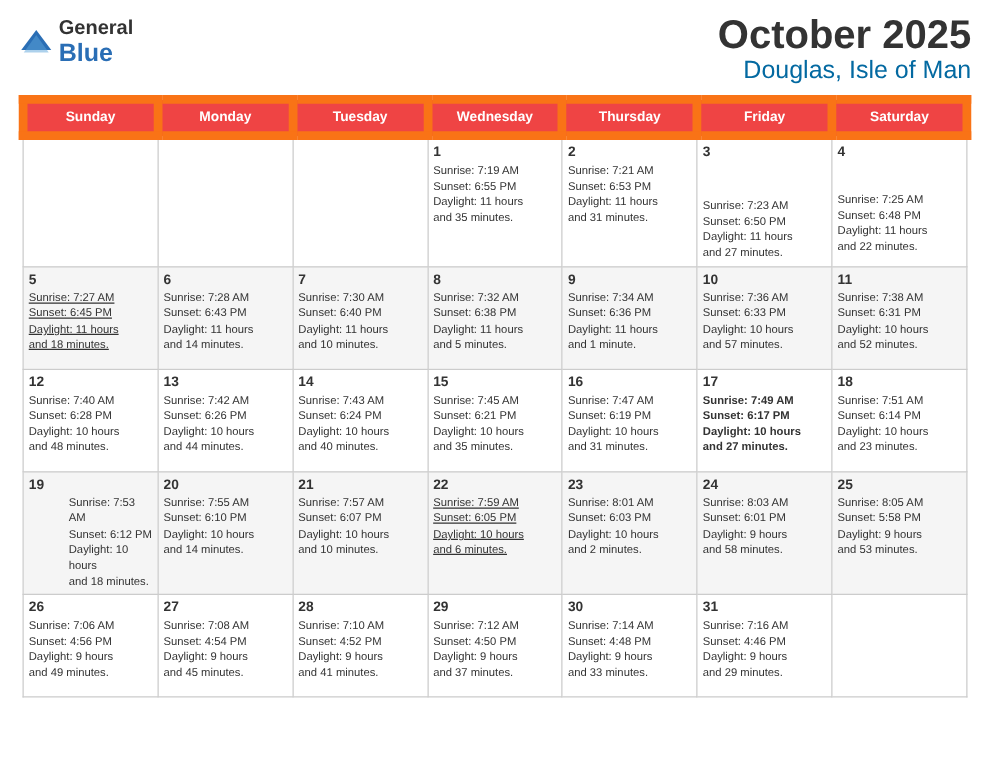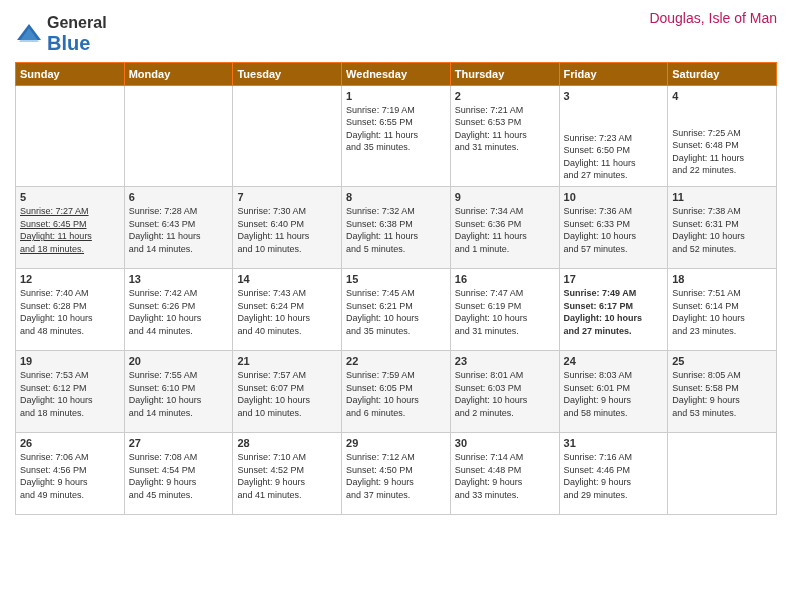--- a/index.html
+++ b/index.html
@@ -48,36 +48,36 @@
     .title-block {
       text-align: right;
     }
     .month-title {
       font-size: 32px;
       font-weight: bold;
       color: #333;
       line-height: 1.1;
     }
     .location {
-      font-size: 14px;
-      color: #be185d;
+      font-size: 20px;
+      color: #0369a1;
     }
     table {
       width: 100%;
       border-collapse: collapse;
       table-layout: fixed;
     }
     thead tr th {
-      background-color: #a16207;
+      background-color: #ef4444;
       color: #fff;
       font-size: 11px;
       font-weight: bold;
       padding: 5px 4px;
-      text-align: left;
-      border: 1px solid #f97316;
+      text-align: center;
+      border: 7px solid #f97316;
     }
     tbody tr td {
       border: 1px solid #ccc;
       vertical-align: top;
       padding: 4px 4px 4px 4px;
       font-size: 9px;
       color: #333;
       height: 82px;
       background: #fff;
     }
@@ -109,20 +109,21 @@
       <svg class="logo-icon" viewBox="0 0 28 28" xmlns="http://www.w3.org/2000/svg">
         <polygon points="14,4 26,20 2,20" fill="#2a6eb5"></polygon>
         <polygon points="14,8 24,22 4,22" fill="#5ba3d9" opacity="0.5"></polygon>
       </svg>
       <div class="logo-text">
         <span class="logo-general">General</span>
         <span class="logo-blue">Blue</span>
       </div>
     </div>
     <div class="title-block">
+      <div class="month-title">October 2025</div>
       <div class="location">Douglas, Isle of Man</div>
     </div>
   </div>
 
   <table>
     <thead>
       <tr>
         <th>Sunday</th>
         <th>Monday</th>
         <th>Tuesday</th>
@@ -264,42 +265,42 @@
             <span class="day-number">18</span>
             <div class="day-info" style="white-space: pre-line;">Sunrise: 7:51 AM
 Sunset: 6:14 PM
 Daylight: 10 hours
 and 23 minutes.</div>
           </td>
         </tr>
         <tr>
           <td>
             <span class="day-number">19</span>
-            <div class="day-info" style="white-space: pre-line;">Sunrise: 7:53 AM
+            <div class="day-info" style="white-space: pre-line; margin-left: 32px;">Sunrise: 7:53 AM
 Sunset: 6:12 PM
 Daylight: 10 hours
 and 18 minutes.</div>
           </td>
           <td>
             <span class="day-number">20</span>
             <div class="day-info" style="white-space: pre-line;">Sunrise: 7:55 AM
 Sunset: 6:10 PM
 Daylight: 10 hours
 and 14 minutes.</div>
           </td>
           <td>
             <span class="day-number">21</span>
             <div class="day-info" style="white-space: pre-line;">Sunrise: 7:57 AM
 Sunset: 6:07 PM
 Daylight: 10 hours
 and 10 minutes.</div>
           </td>
           <td>
             <span class="day-number">22</span>
-            <div class="day-info" style="white-space: pre-line;">Sunrise: 7:59 AM
+            <div class="day-info" style="white-space: pre-line; text-decoration: underline;">Sunrise: 7:59 AM
 Sunset: 6:05 PM
 Daylight: 10 hours
 and 6 minutes.</div>
           </td>
           <td>
             <span class="day-number">23</span>
             <div class="day-info" style="white-space: pre-line;">Sunrise: 8:01 AM
 Sunset: 6:03 PM
 Daylight: 10 hours
 and 2 minutes.</div>

